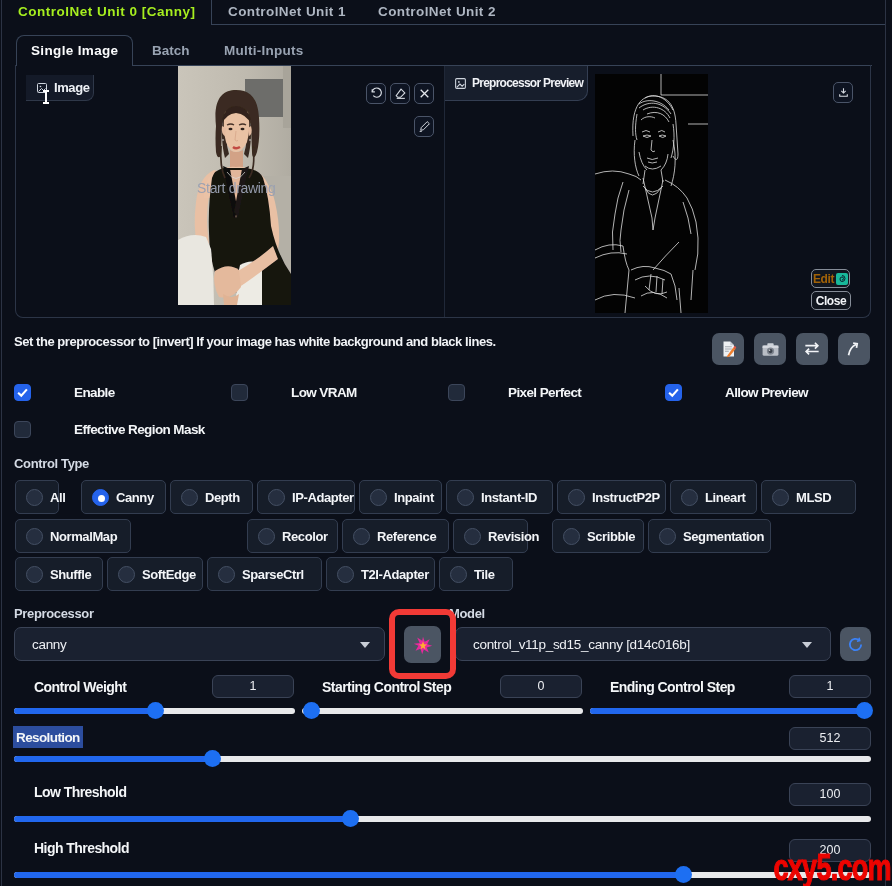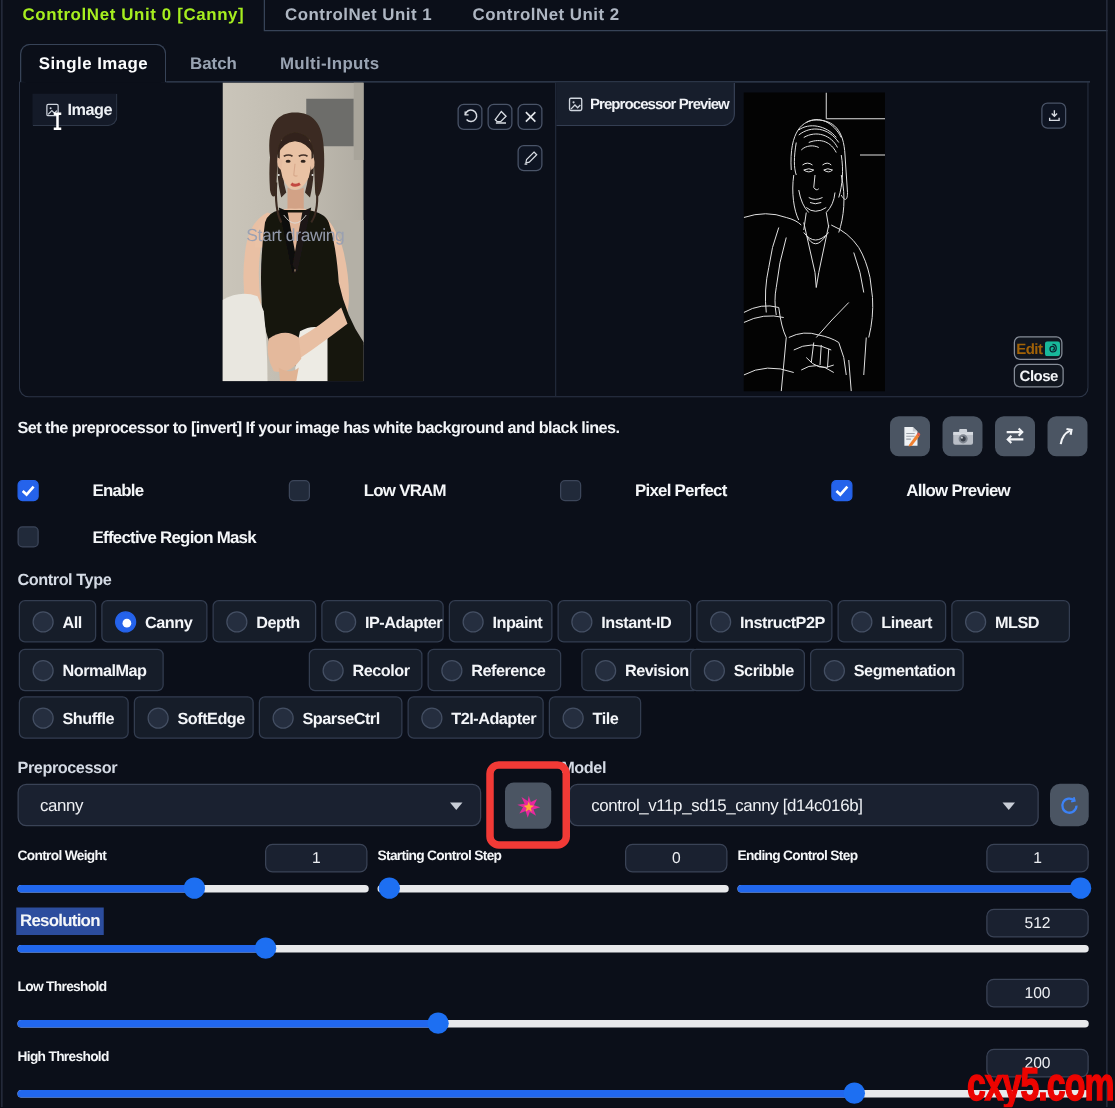--- a/index.html
+++ b/index.html
@@ -1,21 +1,21 @@
 <!DOCTYPE html>
 <html><head>
 <meta charset="utf-8">
 <style>
   * { margin:0; padding:0; box-sizing:border-box; }
   html,body { background:#0b0f19; }
   body { font-family:"Liberation Sans", sans-serif; }
   #page { position:relative; width:892px; height:886px; background:#0b0f19; overflow:hidden; }
   .abs { position:absolute; }
   .lbl { color:#d4dae4; font-size:13px; font-weight:bold; letter-spacing:-0.35px; }
-  .wlbl { color:#f4f6f8; font-size:11px; font-weight:bold; letter-spacing:-0.55px; }
+  .wlbl { color:#f4f6f8; font-size:14px; font-weight:bold; letter-spacing:-0.55px;margin-left:20px; }
   .numbox { position:absolute; width:82px; height:23px; background:#1a2130; border:1px solid #3a4356; border-radius:6px; color:#eceef2; font-size:12.5px; text-align:center; line-height:21px; }
   .track { position:absolute; height:6px; border-radius:3px; background:#e8e9eb; }
   .fill { position:absolute; height:6px; border-radius:3px; background:#2167ee; }
   .handle { position:absolute; width:17px; height:17px; border-radius:50%; background:#1d6ff2; }
   .chip { position:absolute; height:34px; background:#161d29; border:1px solid #333d50; border-radius:5px; display:flex; align-items:center; padding-left:10px; white-space:nowrap; }
   .chip .rad { width:17px; height:17px; border-radius:50%; background:#252e3f; border:1px solid #444f63; margin-right:7px; flex:none; }
   .chip .rad.sel { background:#2563eb; border-color:#2563eb; position:relative; }
   .chip .rad.sel::after { content:""; position:absolute; left:5px; top:5px; width:7px; height:7px; border-radius:50%; background:#fff; }
   .chip span { color:#f3f5f8; font-size:13px; font-weight:bold; letter-spacing:-0.4px; }
   .cb { position:absolute; width:17px; height:17px; border-radius:4px; background:#212a3a; border:1px solid #3c465a; }
@@ -276,21 +276,21 @@
   <div class="cb on" style="left:665px; top:384px;"><svg width="15" height="15" viewBox="0 0 24 24" fill="none" stroke="#fff" stroke-width="3.4">
         <path d="M5 12.5 L10 17 L19 7"></path>
       </svg></div>
   <div class="cblbl" style="left:690px; top:385px;">Allow Preview</div>
 
   <div class="cb" style="left:14px; top:421px;"></div>
   <div class="cblbl" style="left:39px; top:422px;">Effective Region Mask</div>
 
   <div class="abs lbl" style="left:14px; top:456px;">Control Type</div>
 
-  <div class="chip" style="left:15px; top:480px; width:62px;">
+  <div class="chip" style="left:15px; top:480px; width:44px;">
       <div class="rad"></div>
       <span>All</span>
     </div>
   <div class="chip" style="left:81px; top:480px; width:85px;">
       <div class="rad sel"></div>
       <span>Canny</span>
     </div>
   <div class="chip" style="left:170px; top:480px; width:83px;">
       <div class="rad"></div>
       <span>Depth</span>
@@ -325,21 +325,21 @@
       <span>NormalMap</span>
     </div>
   <div class="chip" style="left:247px; top:519px; width:91px;">
       <div class="rad"></div>
       <span>Recolor</span>
     </div>
   <div class="chip" style="left:342px; top:519px; width:107px;">
       <div class="rad"></div>
       <span>Reference</span>
     </div>
-  <div class="chip" style="left:453px; top:519px; width:95px;margin-left:12px;">
+  <div class="chip" style="left:453px; top:519px; width:75px;">
       <div class="rad"></div>
       <span>Revision</span>
     </div>
   <div class="chip" style="left:552px; top:519px; width:92px;">
       <div class="rad"></div>
       <span>Scribble</span>
     </div>
   <div class="chip" style="left:648px; top:519px; width:123px;">
       <div class="rad"></div>
       <span>Segmentation</span>

